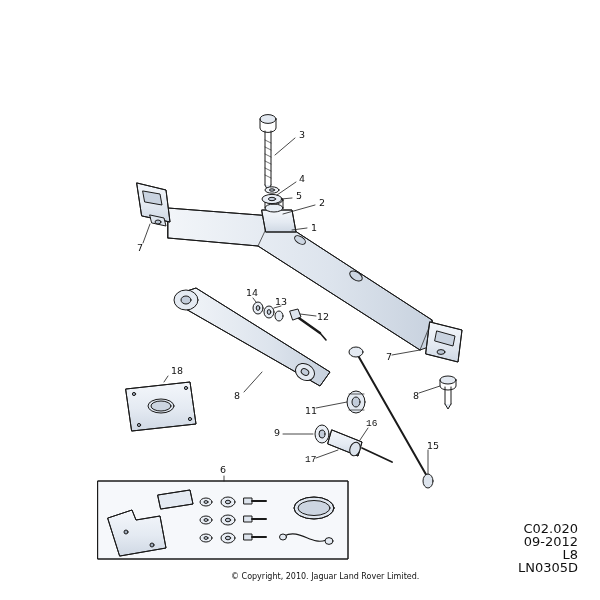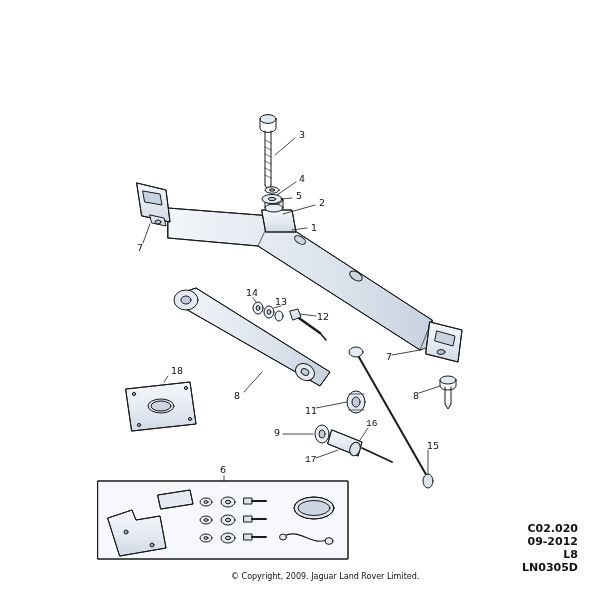--- a/index.html
+++ b/index.html
@@ -27,24 +27,23 @@
     font-size:8px;
     color:#111;
     white-space:nowrap;
     font-family:"DejaVu Sans", sans-serif;
   }
   .meta-block{
     position:absolute;
     right:22px;
     top:522px;
     text-align:right;
-    font-size:11px;
+    font-size:13px;
     line-height:13px;
     color:#111;
-    font-weight:bold;
   }
 </style>
 </head>
 <body>
 
 <div id="stage">
 
   <svg id="drawing" viewBox="0 0 600 600">
     <defs>
       <linearGradient id="metal" x1="0" y1="0" x2="0" y2="1">
@@ -261,15 +260,15 @@
   <div class="callout" style="left:305px;top:455px;font-family:Liberation Mono, monospace;">17</div>
   <div class="callout" style="left:171px;top:366px;text-align:center;">18</div>
 
   <div class="meta-block">
     <div>C02.020</div>
     <div>09-2012</div>
     <div>L8</div>
     <div>LN0305D</div>
   </div>
 
-  <div class="copyright">© Copyright, 2009. Jaguar Land Rover Limited.</div>
+  <div class="copyright">© Copyright, 2010. Jaguar Land Rover Limited.</div>
 
 </div>
 
 </body></html>

